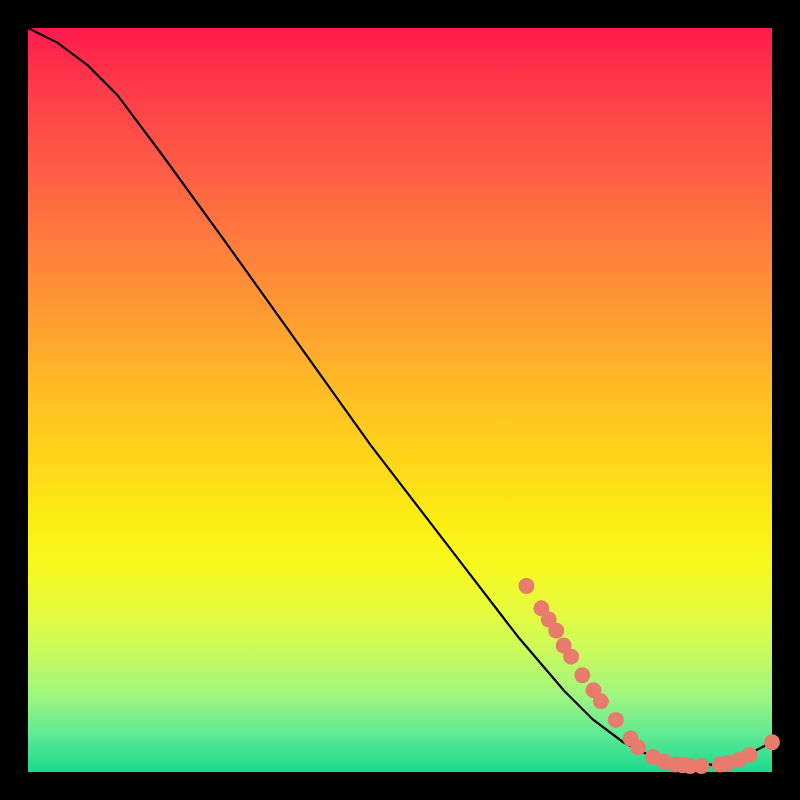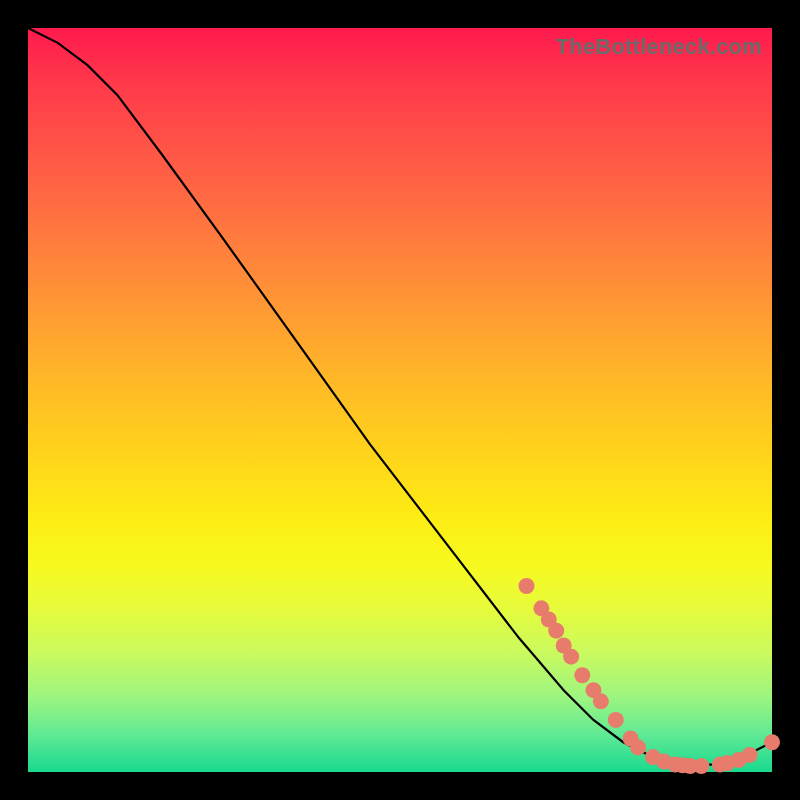--- a/index.html
+++ b/index.html
@@ -59,21 +59,20 @@
   .marker {
     fill: #e87c6c;
     stroke: none;
   }
 </style>
 </head>
 <body>
 
 <div class="stage">
   <div class="plot">
-    <div class="watermark">TheBottleneck.com</div>
     <svg class="curve" viewBox="0 0 744 744">
       <path id="curve-path" class="curve-path" d="M0.00 0.00 L29.76 14.88 L59.52 37.20 L89.28 66.96 L133.92 126.48 L193.44 208.32 L267.84 312.48 L342.24 416.64 L416.64 513.36 L491.04 610.08 L535.68 662.16 L565.44 691.92 L595.20 714.24 L624.96 729.12 L654.72 736.56 L684.48 736.56 L714.24 729.12 L744.00 714.24" style="stroke: rgb(0, 0, 0);"></path>
       <g id="markers">
           <circle cx="498.48" cy="558.00" r="8" class="marker" style="fill: rgb(232, 124, 108);"></circle>
           <circle cx="513.36" cy="580.32" r="8" class="marker" style="fill: rgb(232, 124, 108);"></circle>
           <circle cx="520.80" cy="591.48" r="8" class="marker" style="fill: rgb(232, 124, 108);"></circle>
           <circle cx="528.24" cy="602.64" r="8" class="marker" style="fill: rgb(232, 124, 108);"></circle>
           <circle cx="535.68" cy="617.52" r="8" class="marker" style="fill: rgb(232, 124, 108);"></circle>
           <circle cx="543.12" cy="628.68" r="8" class="marker" style="fill: rgb(232, 124, 108);"></circle>
           <circle cx="554.28" cy="647.28" r="8" class="marker" style="fill: rgb(232, 124, 108);"></circle>

